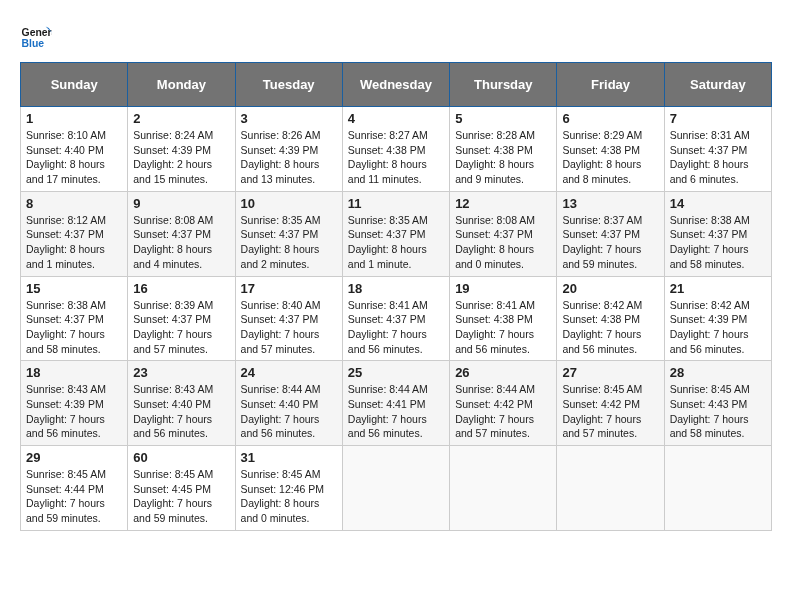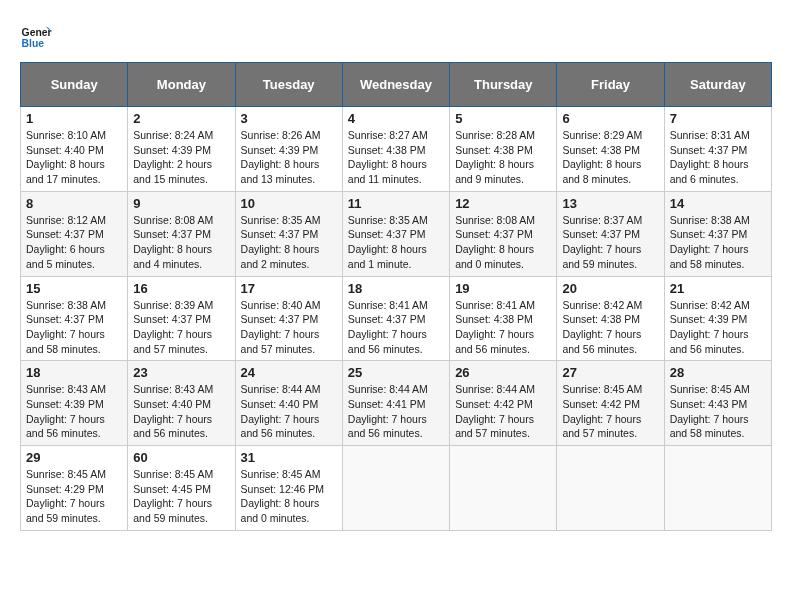--- a/index.html
+++ b/index.html
@@ -168,21 +168,21 @@
           <span>Daylight: 8 hours and 6 minutes.</span>
         </div>
       </td>
       </tr>
       <tr>
         <td>
         <span class="day-num">8</span>
         <div class="day-info">
           <span>Sunrise: 8:12 AM</span><br>
           <span>Sunset: 4:37 PM</span><br>
-          <span>Daylight: 6 hours and 5 minutes.</span>
+          <span>Daylight: 8 hours and 1 minutes.</span>
         </div>
       </td>
         <td>
         <span class="day-num">9</span>
         <div class="day-info">
           <span>Sunrise: 8:08 AM</span><br>
           <span>Sunset: 4:37 PM</span><br>
           <span>Daylight: 8 hours and 4 minutes.</span>
         </div>
       </td>
@@ -341,21 +341,21 @@
           <span>Sunset: 4:43 PM</span><br>
           <span>Daylight: 7 hours and 58 minutes.</span>
         </div>
       </td>
       </tr>
       <tr>
         <td>
         <span class="day-num">29</span>
         <div class="day-info">
           <span>Sunrise: 8:45 AM</span><br>
-          <span>Sunset: 4:29 PM</span><br>
+          <span>Sunset: 4:44 PM</span><br>
           <span>Daylight: 7 hours and 59 minutes.</span>
         </div>
       </td>
         <td>
         <span class="day-num">60</span>
         <div class="day-info">
           <span>Sunrise: 8:45 AM</span><br>
           <span>Sunset: 4:45 PM</span><br>
           <span>Daylight: 7 hours and 59 minutes.</span>
         </div>

